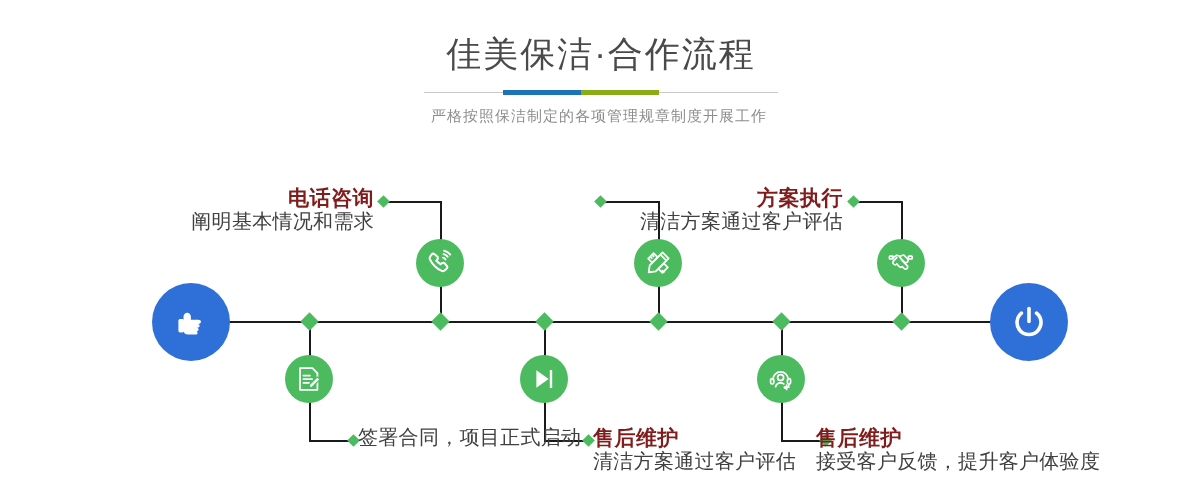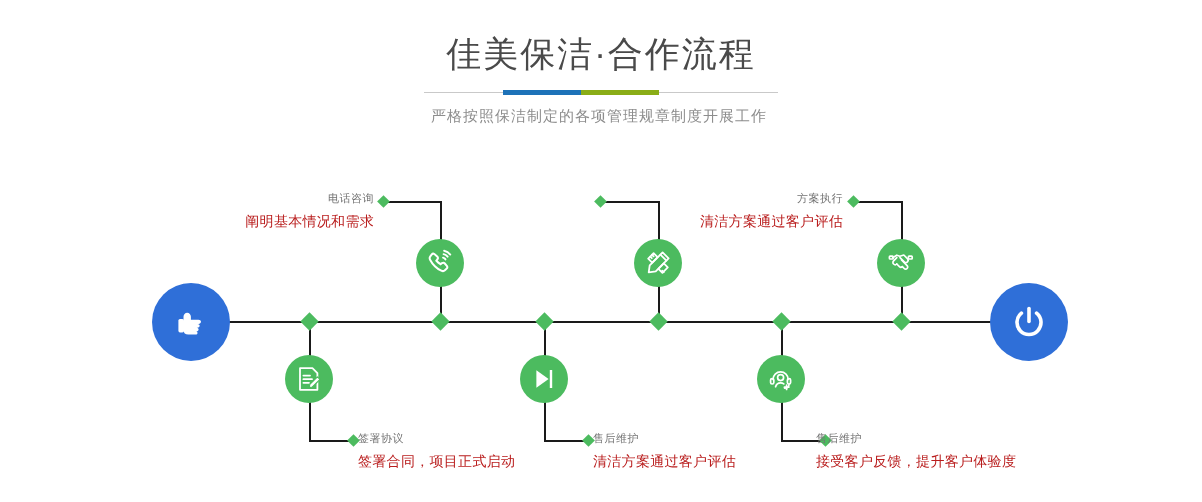--- a/index.html
+++ b/index.html
@@ -154,30 +154,32 @@
     z-index: 2;
   }
 
   
   .label-block {
     position: absolute;
     z-index: 2;
     white-space: nowrap;
   }
   .label-block .label-title {
-    font-size: 11px;
+    font-size: 21px;
     line-height: 24px;
-    color: #737373;
+    color: #7f1d1d;
     letter-spacing: 0.5px;
+    font-weight: bold;
   }
   .label-block .label-desc {
-    font-size: 14px;
+    font-size: 20px;
     line-height: 22px;
-    color: #b91c1c;
+    color: #404040;
     letter-spacing: 0.3px;
+    font-family: Liberation Serif, serif;
   }
   .label-block.align-right { text-align: right; }
   .label-block.align-left  { text-align: left; }
 </style>
 </head>
 <body>
 
 <div id="page">
 
   <div class="header">
@@ -248,21 +250,20 @@
             <path d="M5.0 3.2h12.4l5.0 5.0v16.6H5.0z"></path>
             <line x1="8.4" y1="10.6" x2="15.0" y2="10.6"></line>
             <line x1="8.4" y1="14.2" x2="17.0" y2="14.2"></line>
             <line x1="8.4" y1="17.8" x2="14.0" y2="17.8"></line>
             <path d="M14.8 19.4l7.6-7.6 2.6 2.6-7.6 7.6-3.3 0.7z" fill="#ffffff" stroke="#4cbb5f" stroke-width="1.2"></path>
           </g>
         </svg>
       </span>
     </div>
     <div class="label-block align-left" style="left:358px; top:426px; width:290px;">
-      <div class="label-title">签署协议</div>
       <div class="label-desc">签署合同，项目正式启动</div>
     </div>
 
     <div class="diamond" style="left:652px; top:315px;"></div>
     <div class="conn-v" style="left:658px; top:201px; height:120px;"></div>
     <div class="conn-h" style="left:600px; top:201px; width:59px;"></div>
     <div class="label-diamond" style="left:596px; top:197px;"></div>
     <div class="step-node" style="left:634px; top:239px;">
       <span>
         <svg width="28" height="28" viewBox="0 0 28 28" aria-hidden="true">

